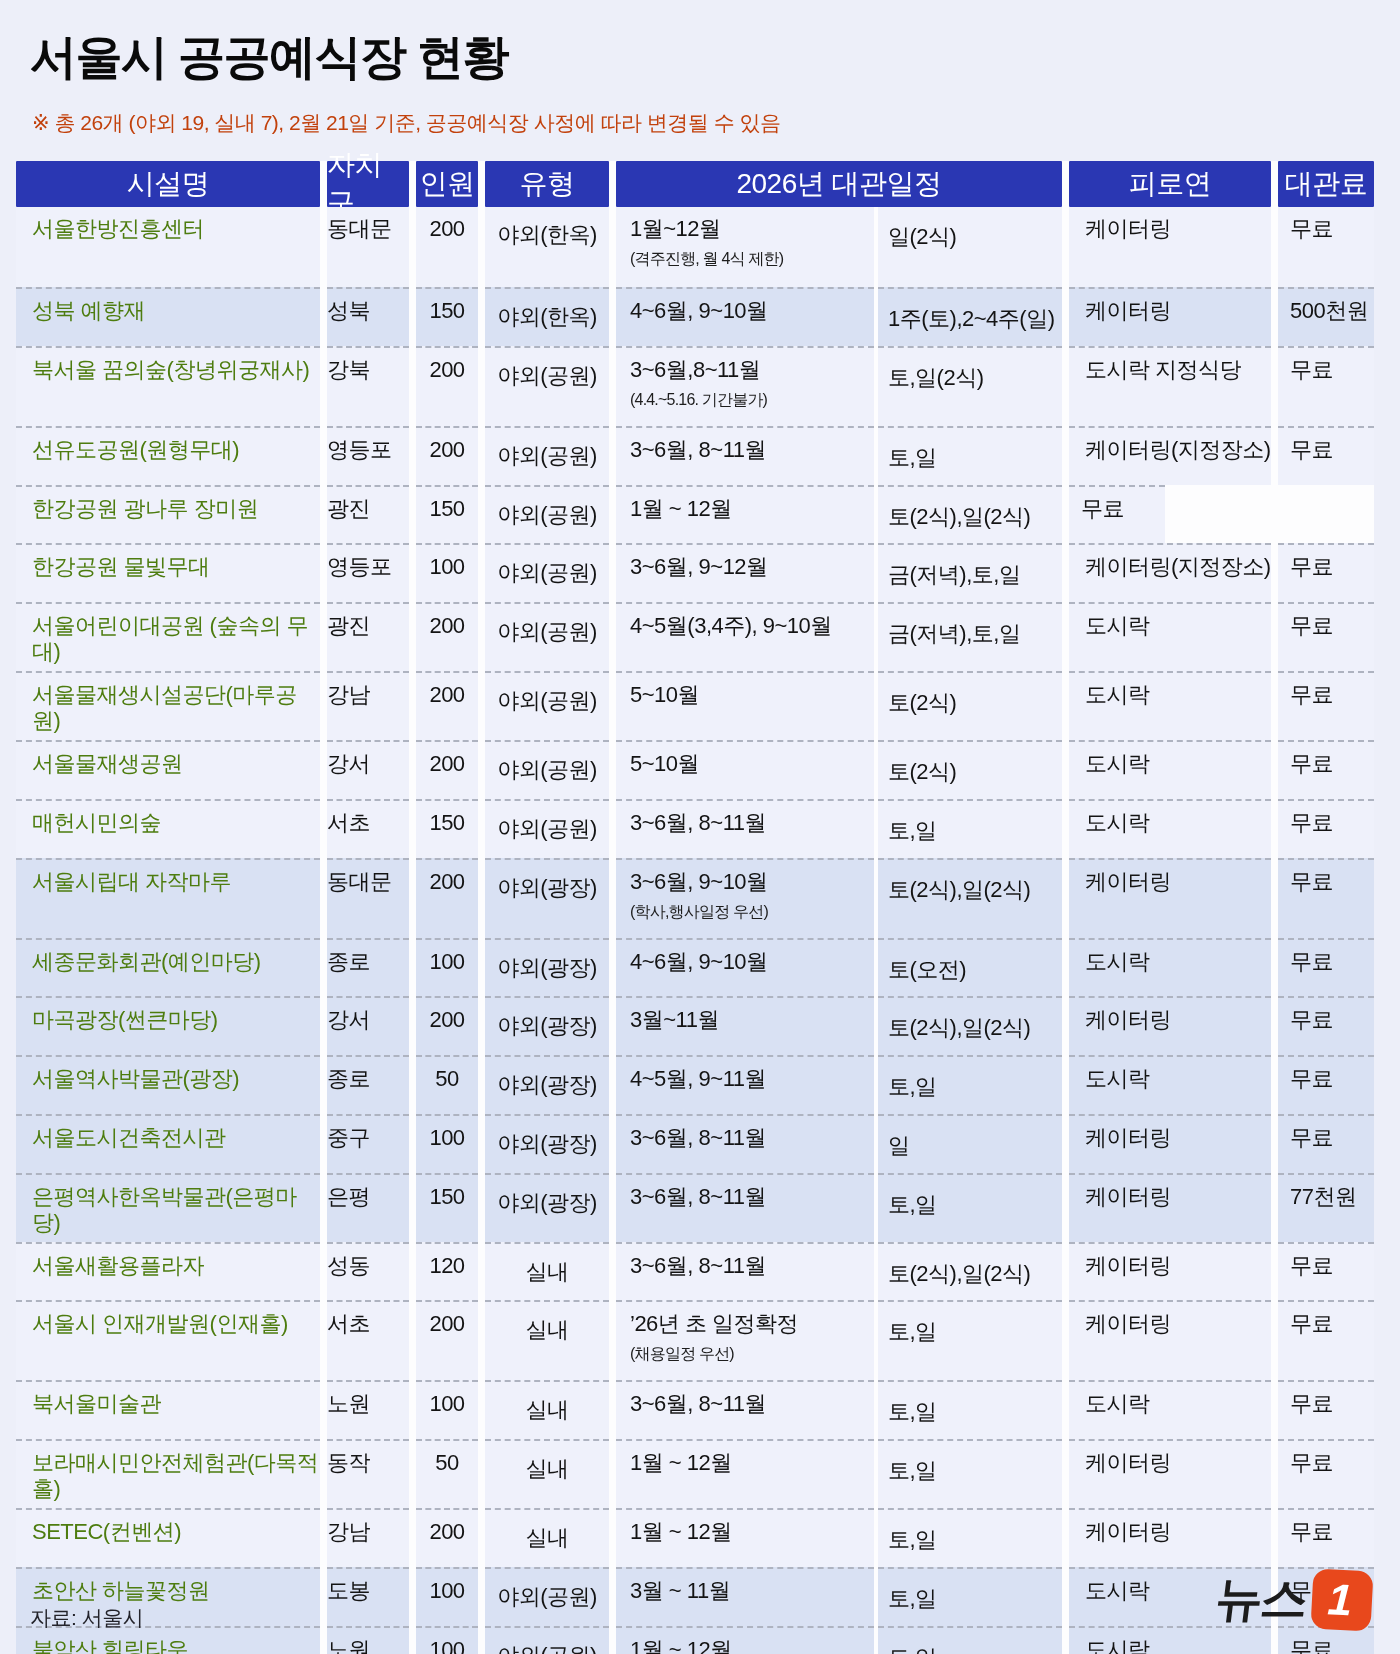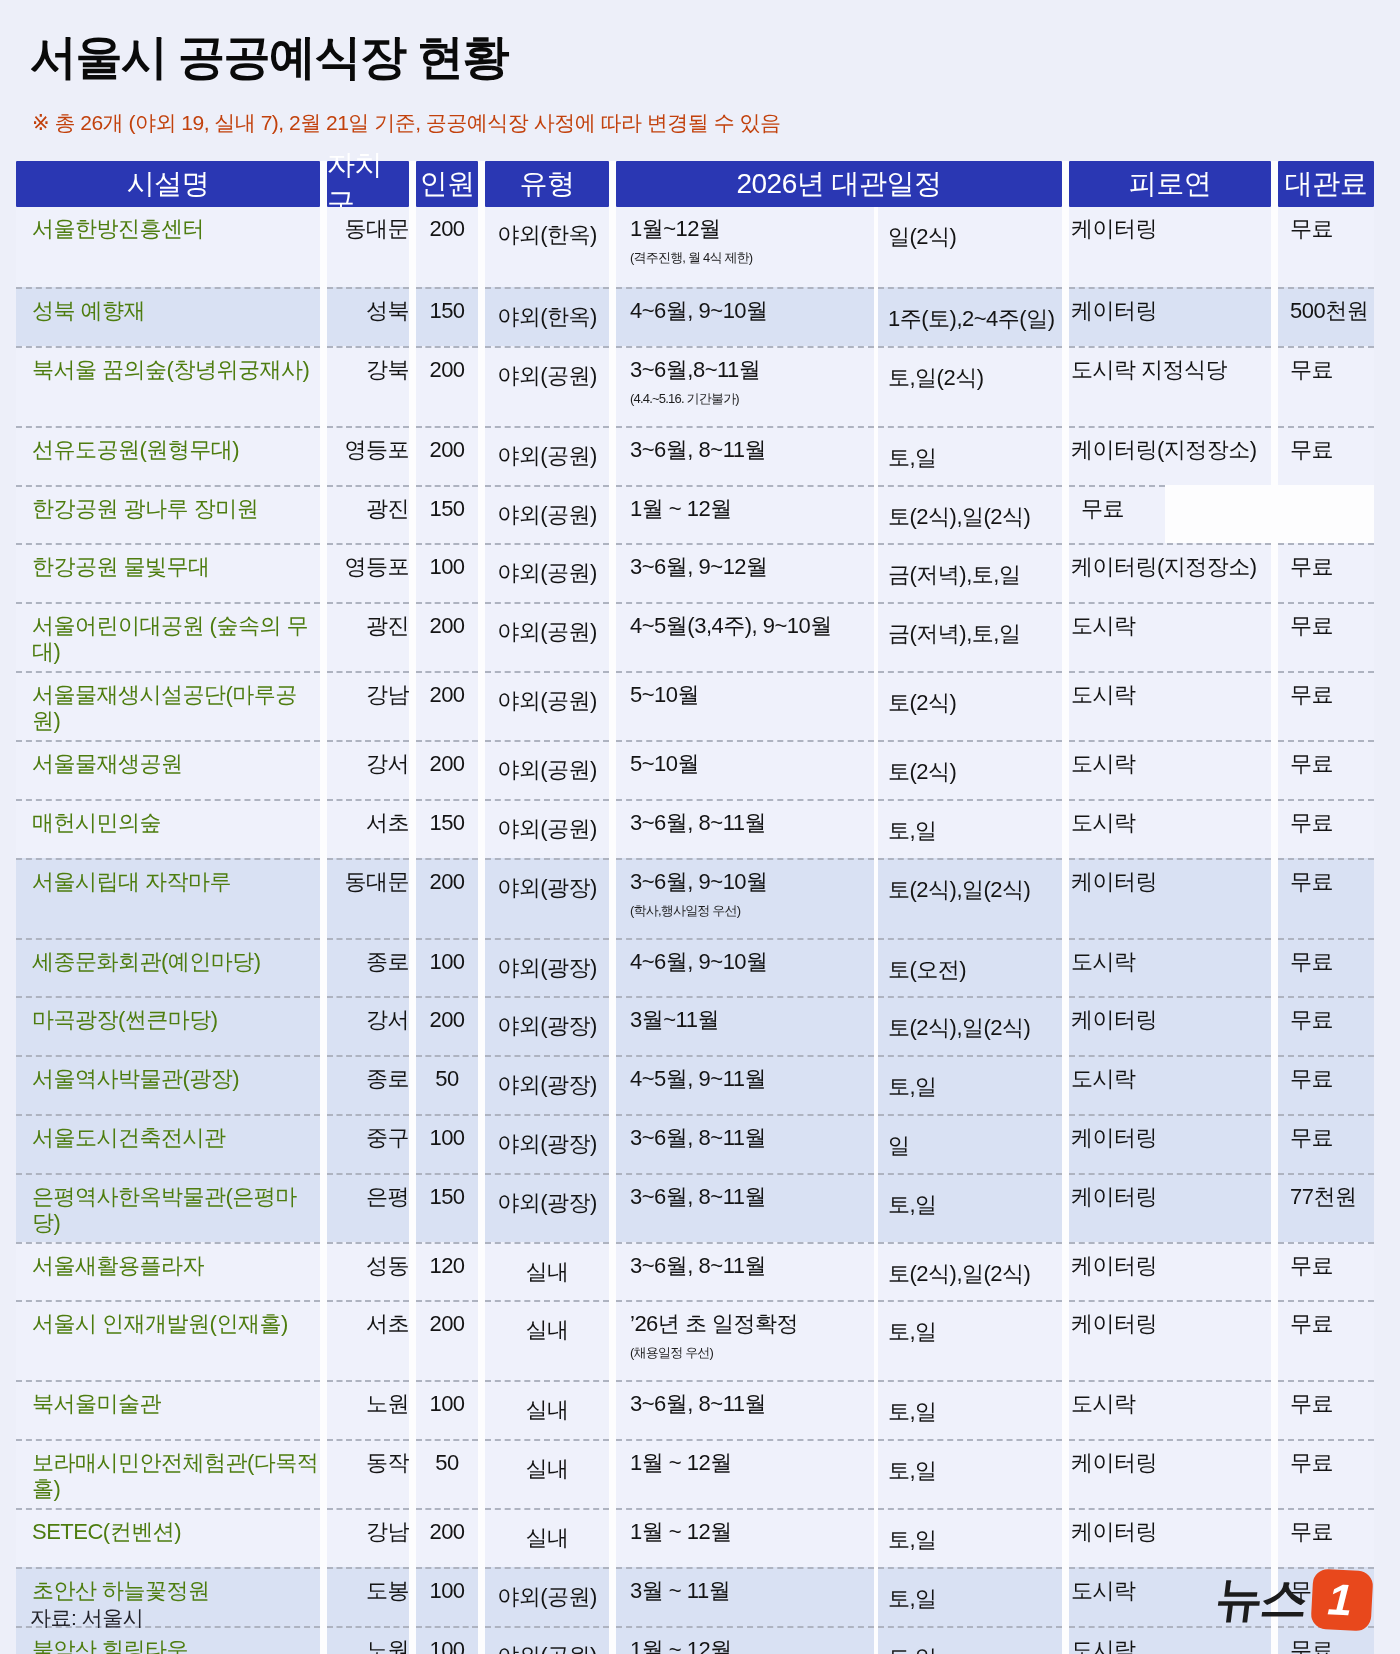--- a/index.html
+++ b/index.html
@@ -34,36 +34,36 @@
     border-top:2px dashed #aeb3c0;
     background:#eff1fb;
     padding-top:9px;padding-bottom:6px;
     min-height:41px;
     font-size:22px;letter-spacing:-0.5px;line-height:1.18;
     margin-right:7px;
   }
   .row.shade .cell{background:#d9e1f3;}
   .row.tall .cell{min-height:80px;}
   .cell.c-name{width:304px;padding-left:16px;color:#4d7c0f;}
-  .cell.c-district{width:82px;text-align:right;}
+  .cell.c-district{width:82px;text-align:left;}
   .cell.c-capacity{width:62px;text-align:center;}
   .cell.c-type{width:124px;text-align:center;white-space:pre-line;line-height:1.75;}
   .cell.c-months{width:258px;padding-left:14px;margin-right:4px;}
   .cell.c-days{width:184px;padding-left:10px;white-space:pre-line;line-height:1.9;}
-  .cell.c-reception{width:202px;padding-left:2px;}
+  .cell.c-reception{width:202px;padding-left:16px;}
   .cell.c-fee{width:96px;padding-left:12px;margin-right:0;}
   .h-name{width:304px;}
   .h-district{width:82px;}
   .h-capacity{width:62px;}
   .h-type{width:124px;}
   .h-schedule{width:446px;}
   .h-reception{width:202px;}
   .h-fee{width:96px;}
   .note{
-    display:block;font-size:13px;color:#1d1d1d;margin-top:8px;letter-spacing:-0.8px;
+    display:block;font-size:16px;color:#1d1d1d;margin-top:8px;letter-spacing:-0.8px;
   }
   .footer-source{
     position:absolute;left:30px;top:1604px;font-size:21px;color:#23232a;letter-spacing:-0.5px;
   }
   .brand{
     position:absolute;right:28px;top:1568px;display:flex;align-items:center;
   }
   .brand-word{
     font-size:47px;font-weight:900;color:#1c1c1c;transform:skewX(-7deg);
     letter-spacing:-2px;margin-right:6px;

